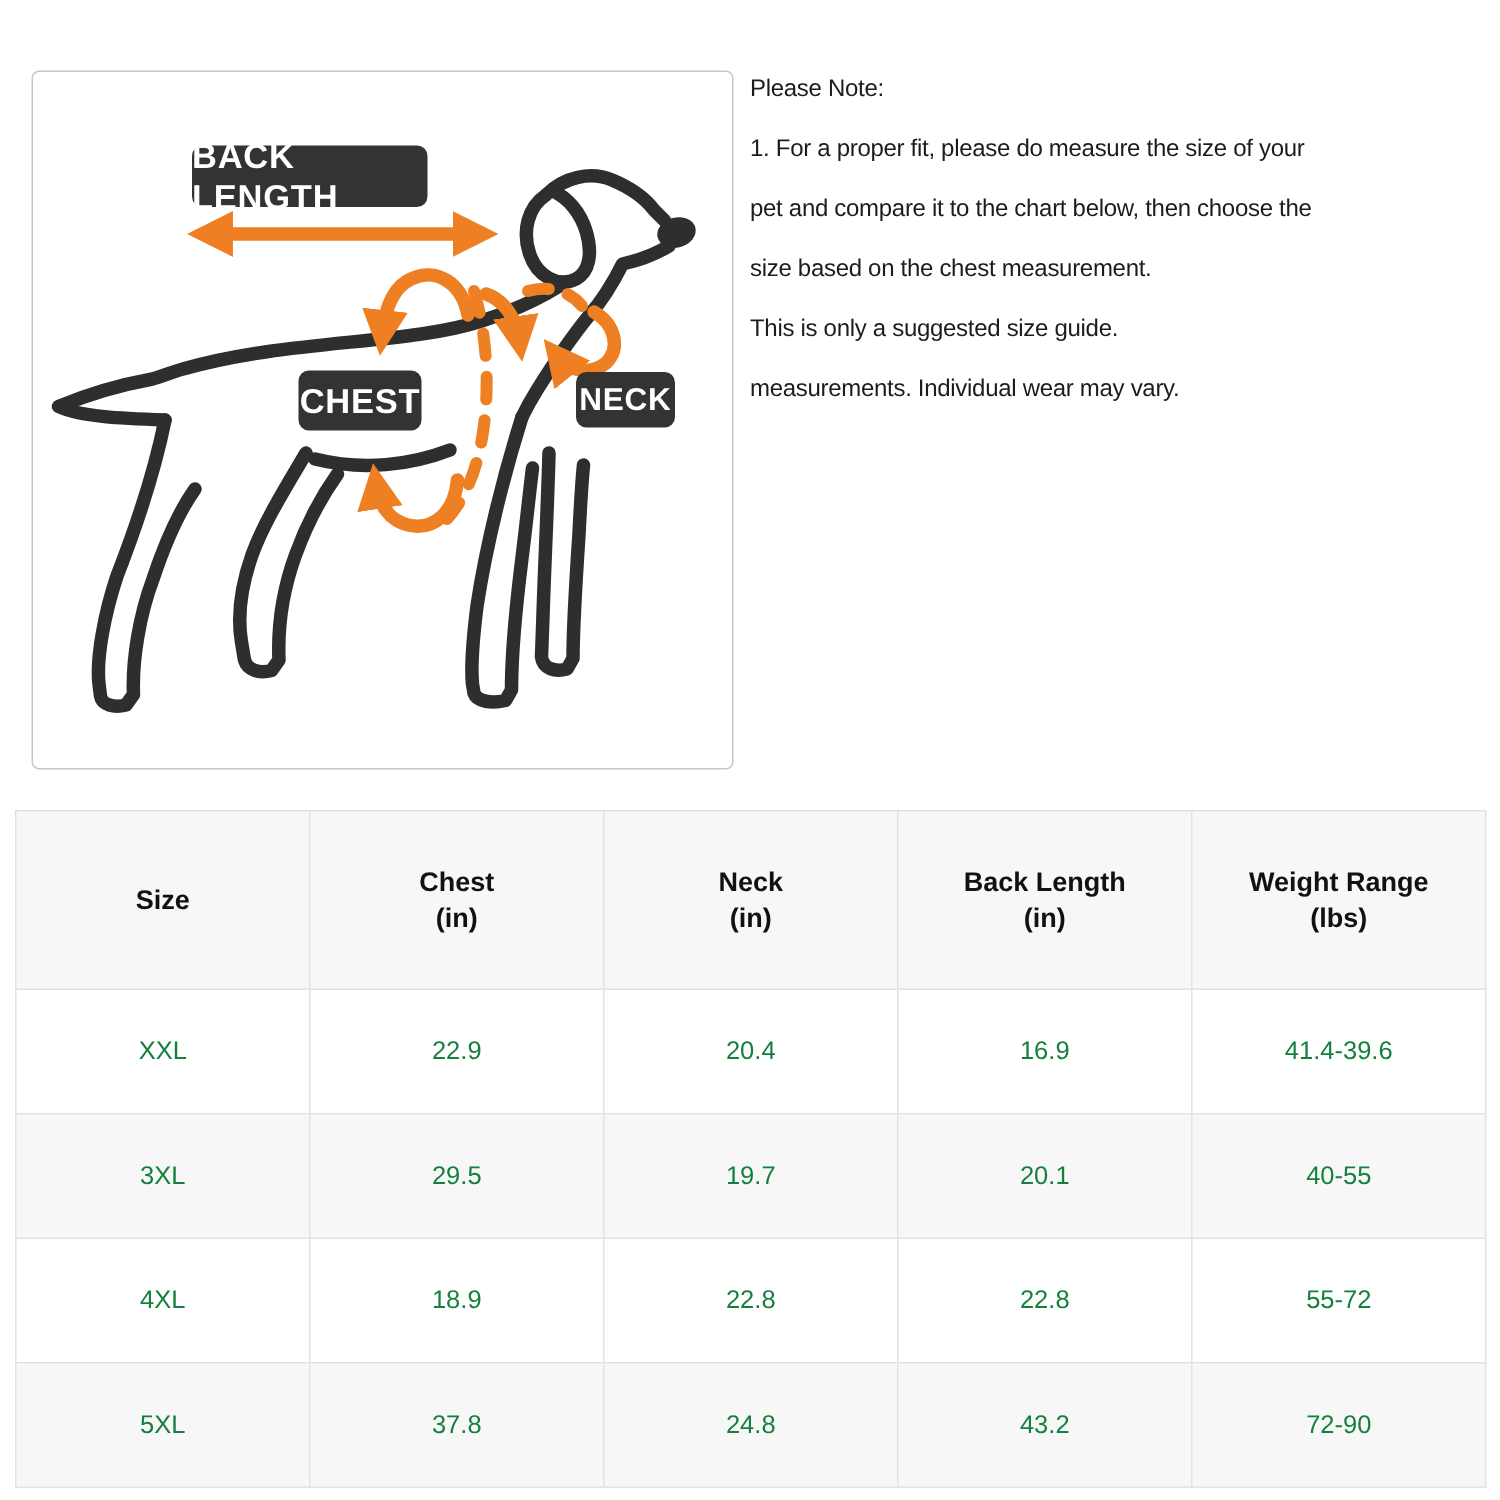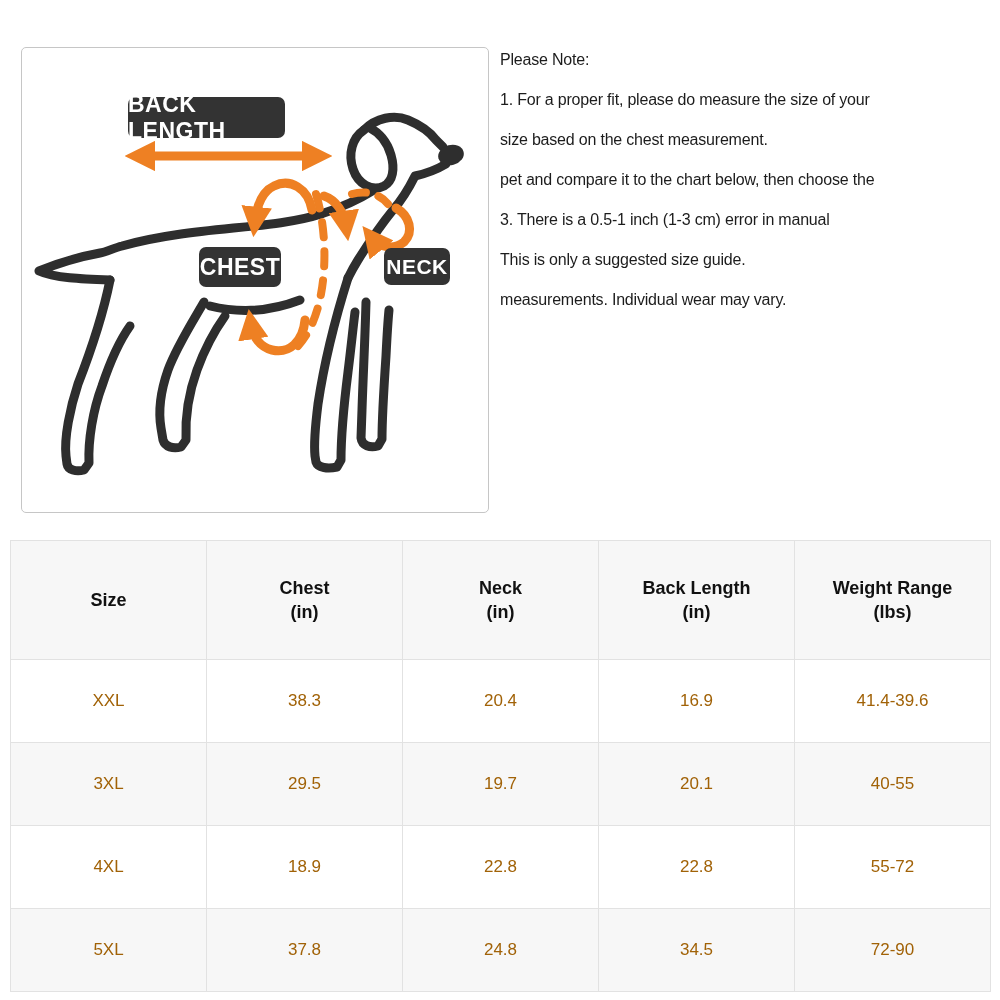--- a/index.html
+++ b/index.html
@@ -45,21 +45,21 @@
   }
   .size-table th, .size-table td {
     border:1px solid #e2e2e2; text-align:center; vertical-align:middle;
     padding:0;
   }
   .size-table th {
     height:118px; background:#f7f7f7;
     font-size:18px; font-weight:bold; color:#111111; line-height:24px;
   }
   .size-table td {
-    height:82px; font-size:17px; font-weight:normal; color:#a16207;
+    height:82px; font-size:17px; font-weight:normal; color:#15803d;
     background:#ffffff;
   }
   .size-table tr.alt td { background:#f7f7f7; }
   .th-label, .th-unit { display:block; }
   .th-unit:empty { display:none; }
 </style>
 </head>
 <body>
 
 <div class="diagram-box">
@@ -125,23 +125,22 @@
     <span>CHEST</span>
   </div>
   <div class="measure-label lbl-neck">
     <span>NECK</span>
   </div>
 </div>
 
 <div class="notes">
   <div class="note-line">Please Note:</div>
   <div class="note-line">1. For a proper fit, please do measure the size of your</div>
+  <div class="note-line">pet and compare it to the chart below, then choose the</div>
   <div class="note-line">size based on the chest measurement.</div>
-  <div class="note-line">pet and compare it to the chart below, then choose the</div>
-  <div class="note-line">3. There is a 0.5-1 inch (1-3 cm) error in manual</div>
   <div class="note-line">This is only a suggested size guide.</div>
   <div class="note-line">measurements. Individual wear may vary.</div>
 </div>
 
 <div class="table-wrap">
   <table class="size-table">
     <thead>
       <tr>
         <th>
           <span class="th-label">Size</span>
@@ -161,21 +160,21 @@
         </th>
         <th>
           <span class="th-label">Weight Range</span>
           <span class="th-unit">(lbs)</span>
         </th>
       </tr>
     </thead>
     <tbody>
       <tr>
         <td>XXL</td>
-        <td>38.3</td>
+        <td>22.9</td>
         <td>20.4</td>
         <td>16.9</td>
         <td>41.4-39.6</td>
       </tr>
       <tr class="alt">
         <td>3XL</td>
         <td>29.5</td>
         <td>19.7</td>
         <td>20.1</td>
         <td>40-55</td>
@@ -184,18 +183,18 @@
         <td>4XL</td>
         <td>18.9</td>
         <td>22.8</td>
         <td>22.8</td>
         <td>55-72</td>
       </tr>
       <tr class="alt">
         <td>5XL</td>
         <td>37.8</td>
         <td>24.8</td>
-        <td>34.5</td>
+        <td>43.2</td>
         <td>72-90</td>
       </tr>
     </tbody>
   </table>
 </div>
 
 </body></html>

